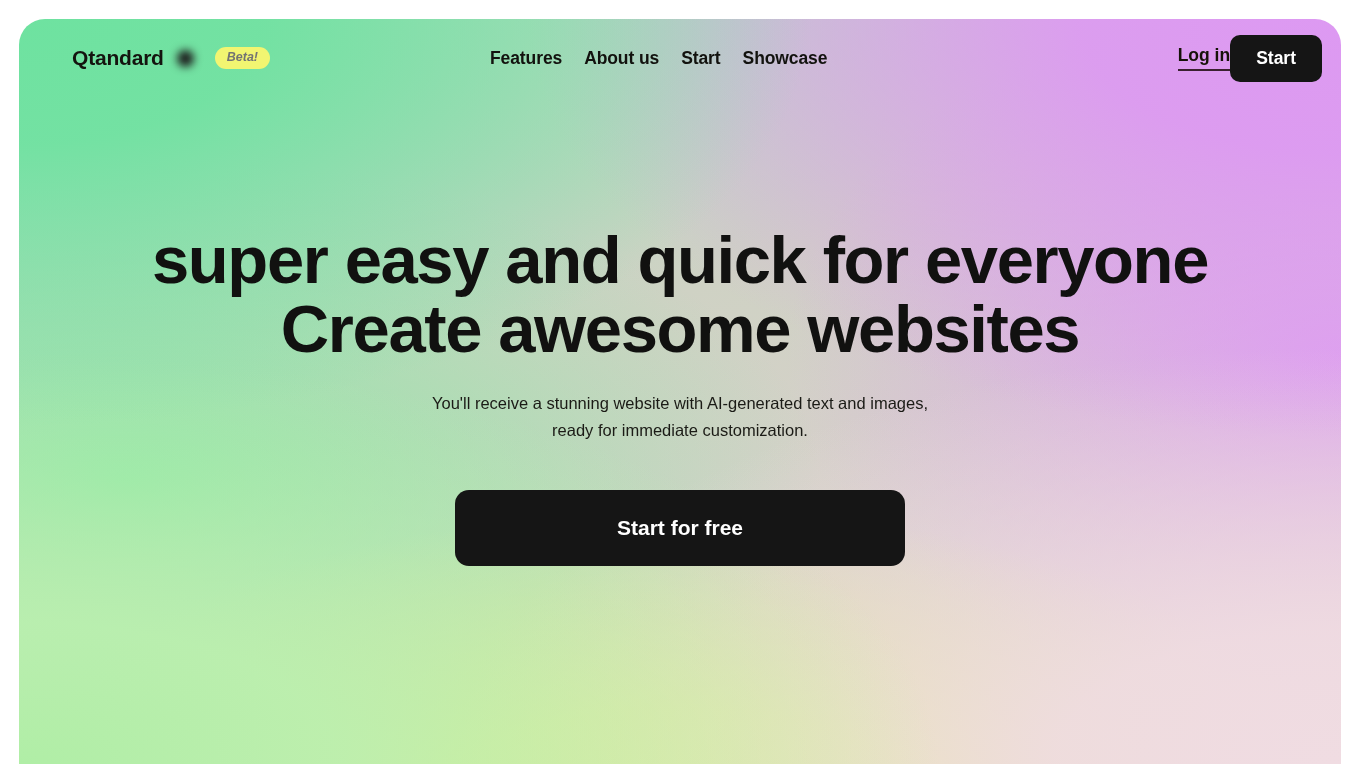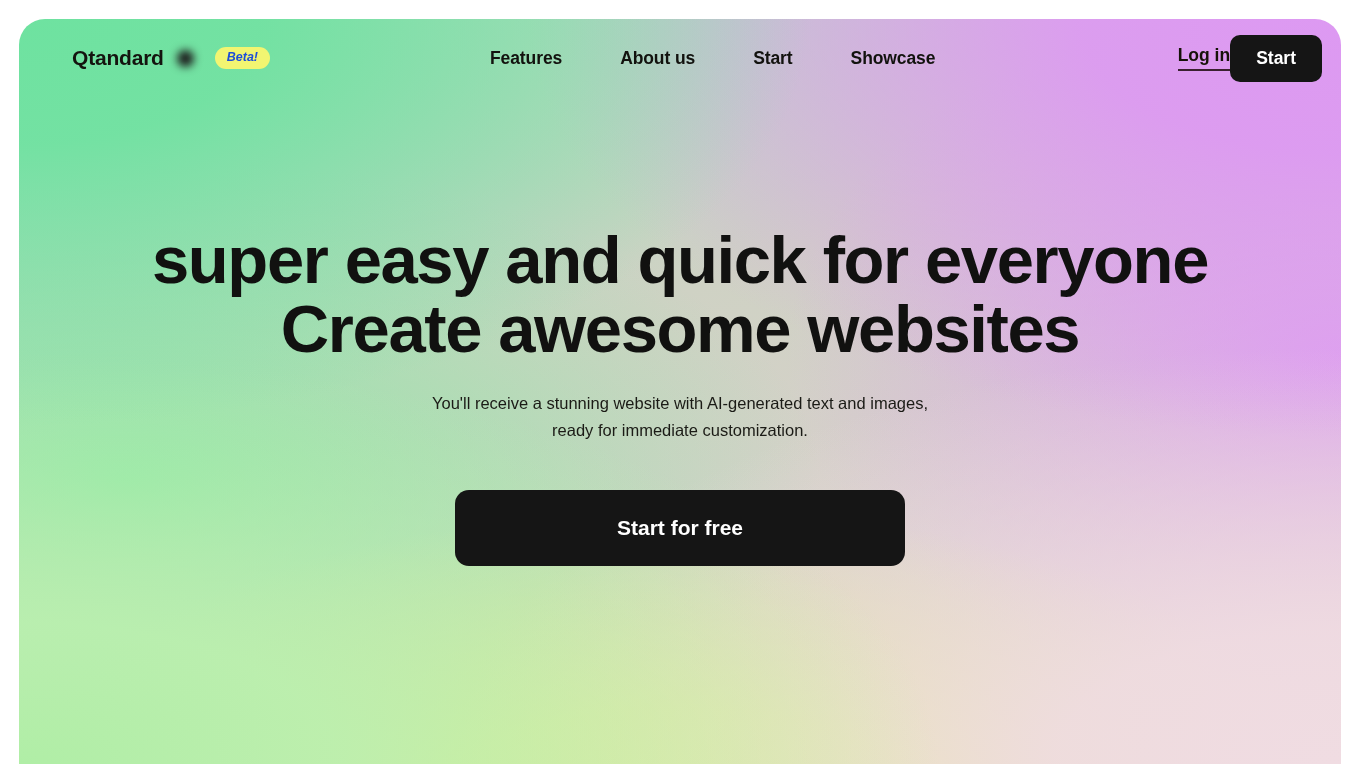--- a/index.html
+++ b/index.html
@@ -62,36 +62,36 @@
     height: 17px;
     border-radius: 50%;
     background: #1d1d1d;
     margin-left: 13px;
     filter: blur(4.5px);
     flex: none;
   }
   .beta-badge {
     margin-left: 21px;
     background: #f2f571;
-    color: #1d4ed8;
+    color: #737373;
     font-size: 12.5px;
     font-weight: bold;
     font-style: italic;
     padding: 4px 12px 5px 12px;
     border-radius: 999px;
     line-height: 1;
     white-space: nowrap;
   }
 
   .nav {
     position: absolute;
     left: 455px;
     display: flex;
     align-items: flex-end;
-    gap: 58px;
+    gap: 22px;
   }
   .nav-link {
     font-size: 17.5px;
     font-weight: bold;
     color: #12120e;
     text-decoration: none;
     white-space: nowrap;
     letter-spacing: -0.1px;
   }
 

